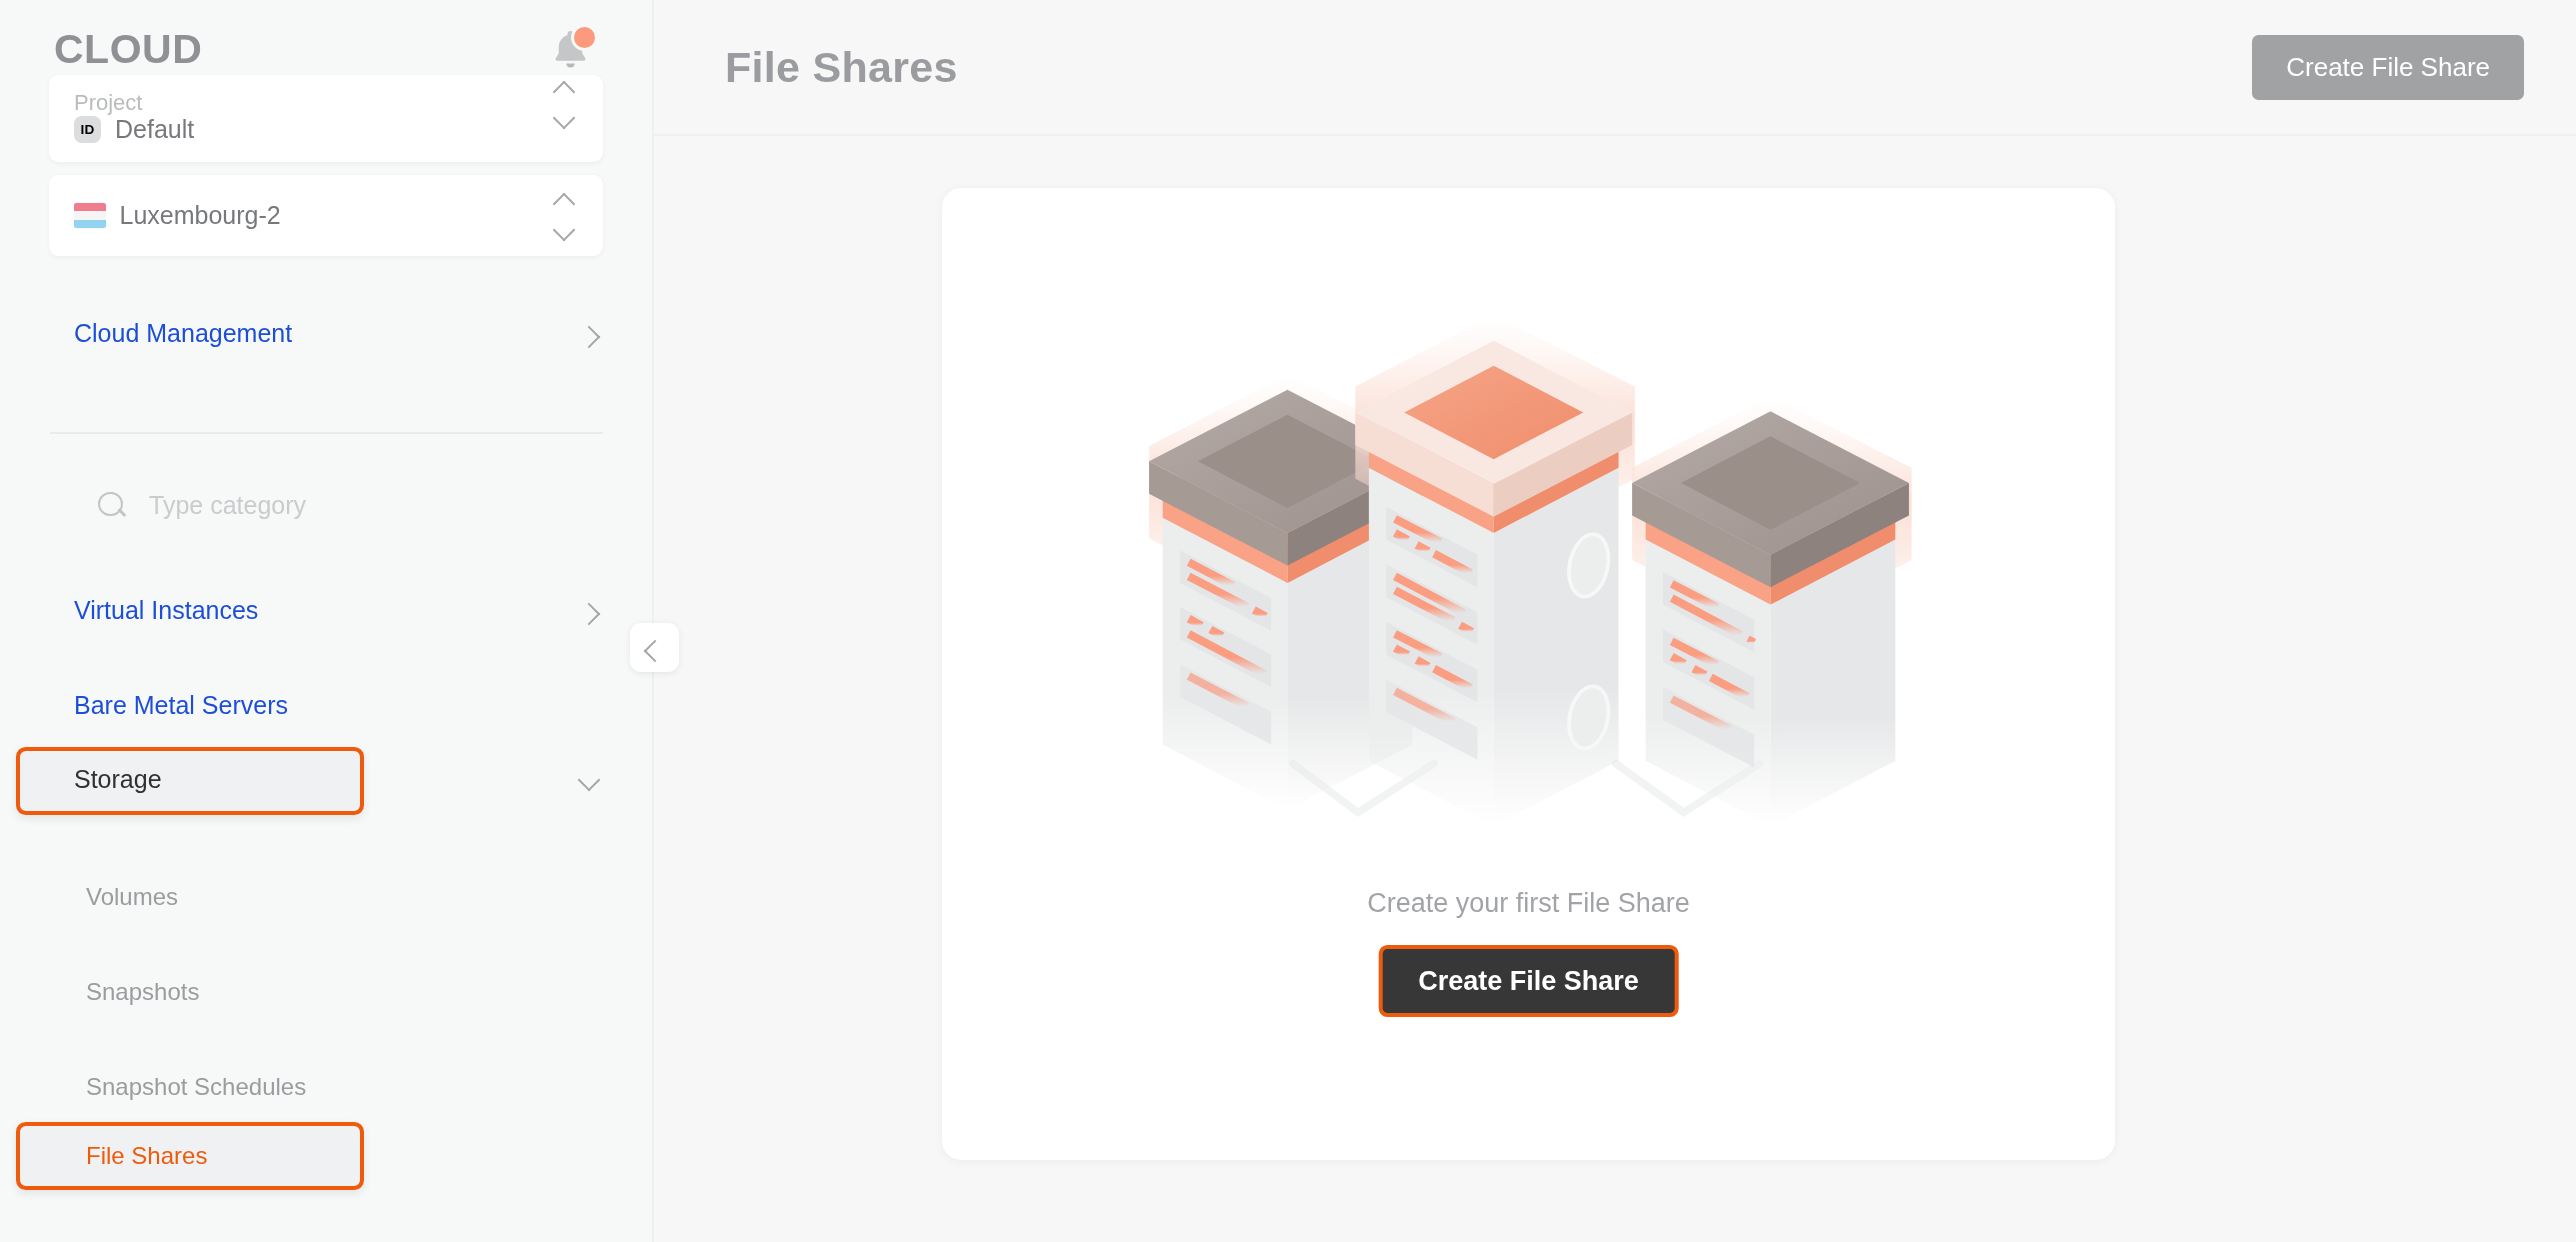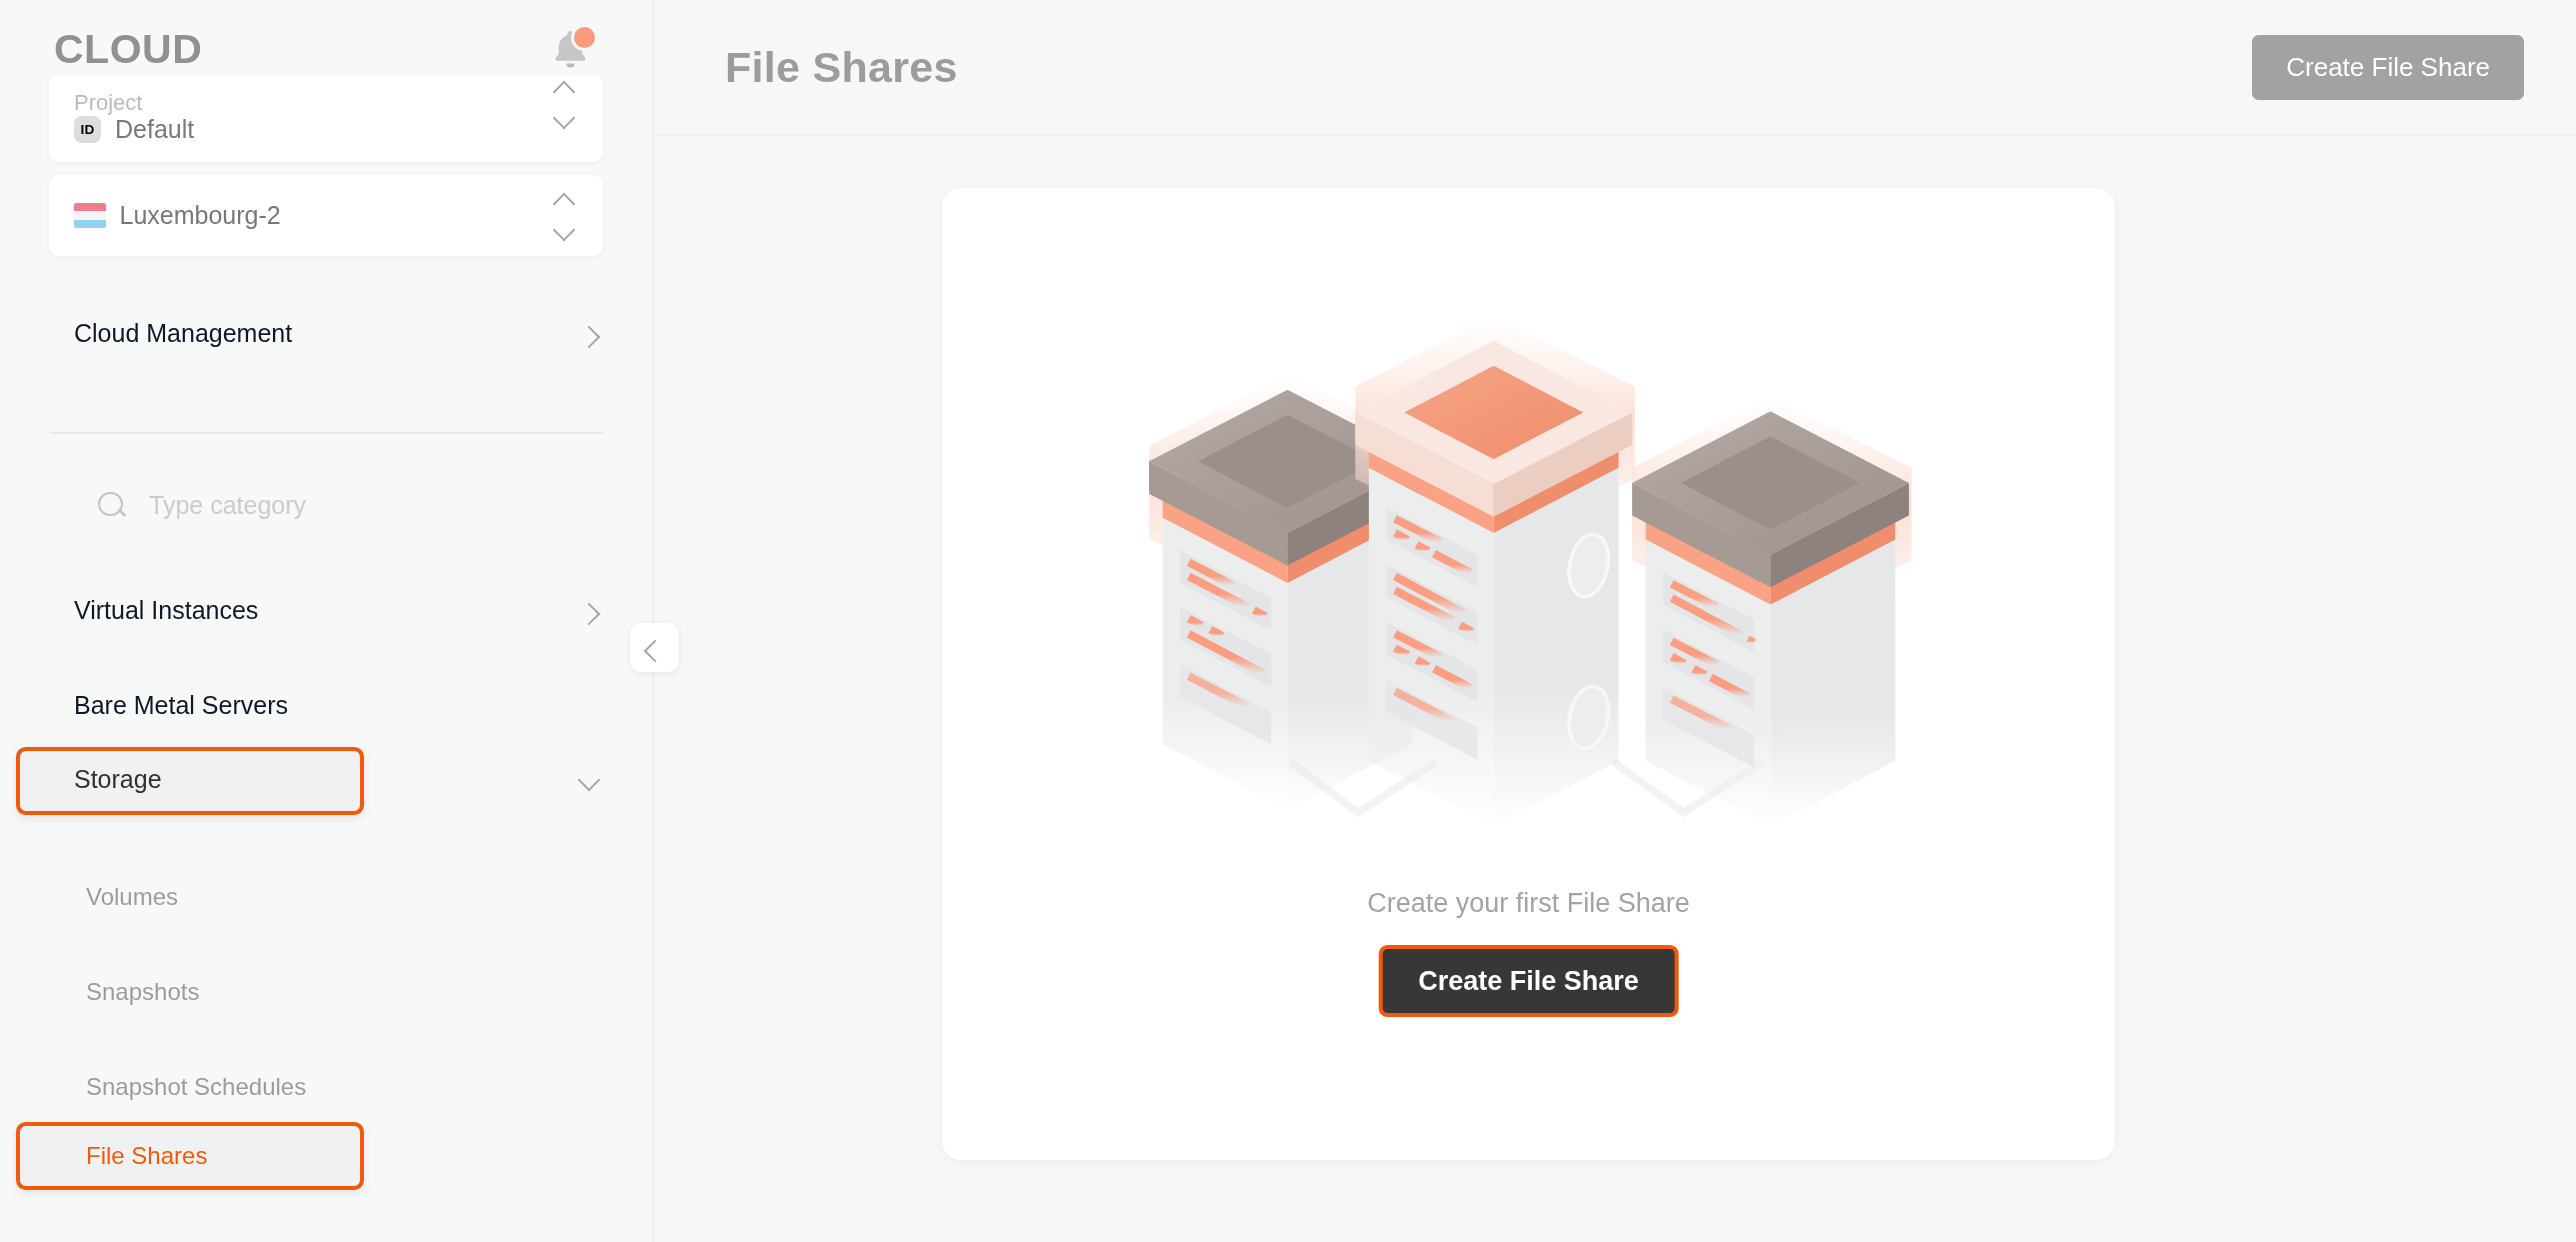--- a/index.html
+++ b/index.html
@@ -161,21 +161,21 @@
     left: 0;
     width: 654px;
     height: 65px;
     display: flex;
     align-items: center;
     padding-left: 74px;
     padding-right: 54px;
   }
   .nav-row .lbl {
     font-size: 25px;
-    color: #0f172a;
+    color: #1d4ed8;
     white-space: nowrap;
   }
   .nav-row .gap { flex: 1 1 auto; }
 
   .nav-divider {
     position: absolute;
     left: 50px;
     top: 432px;
     width: 553px;
     height: 1.6px;

